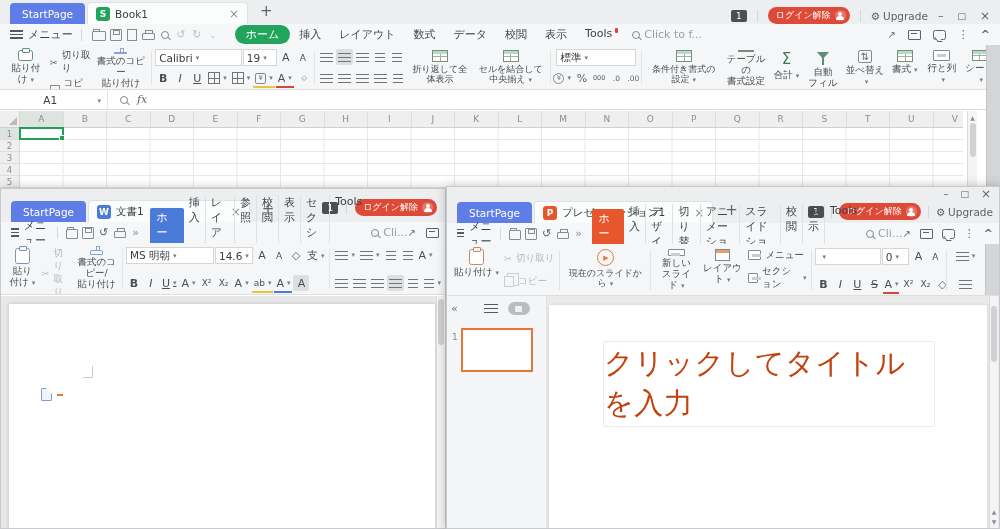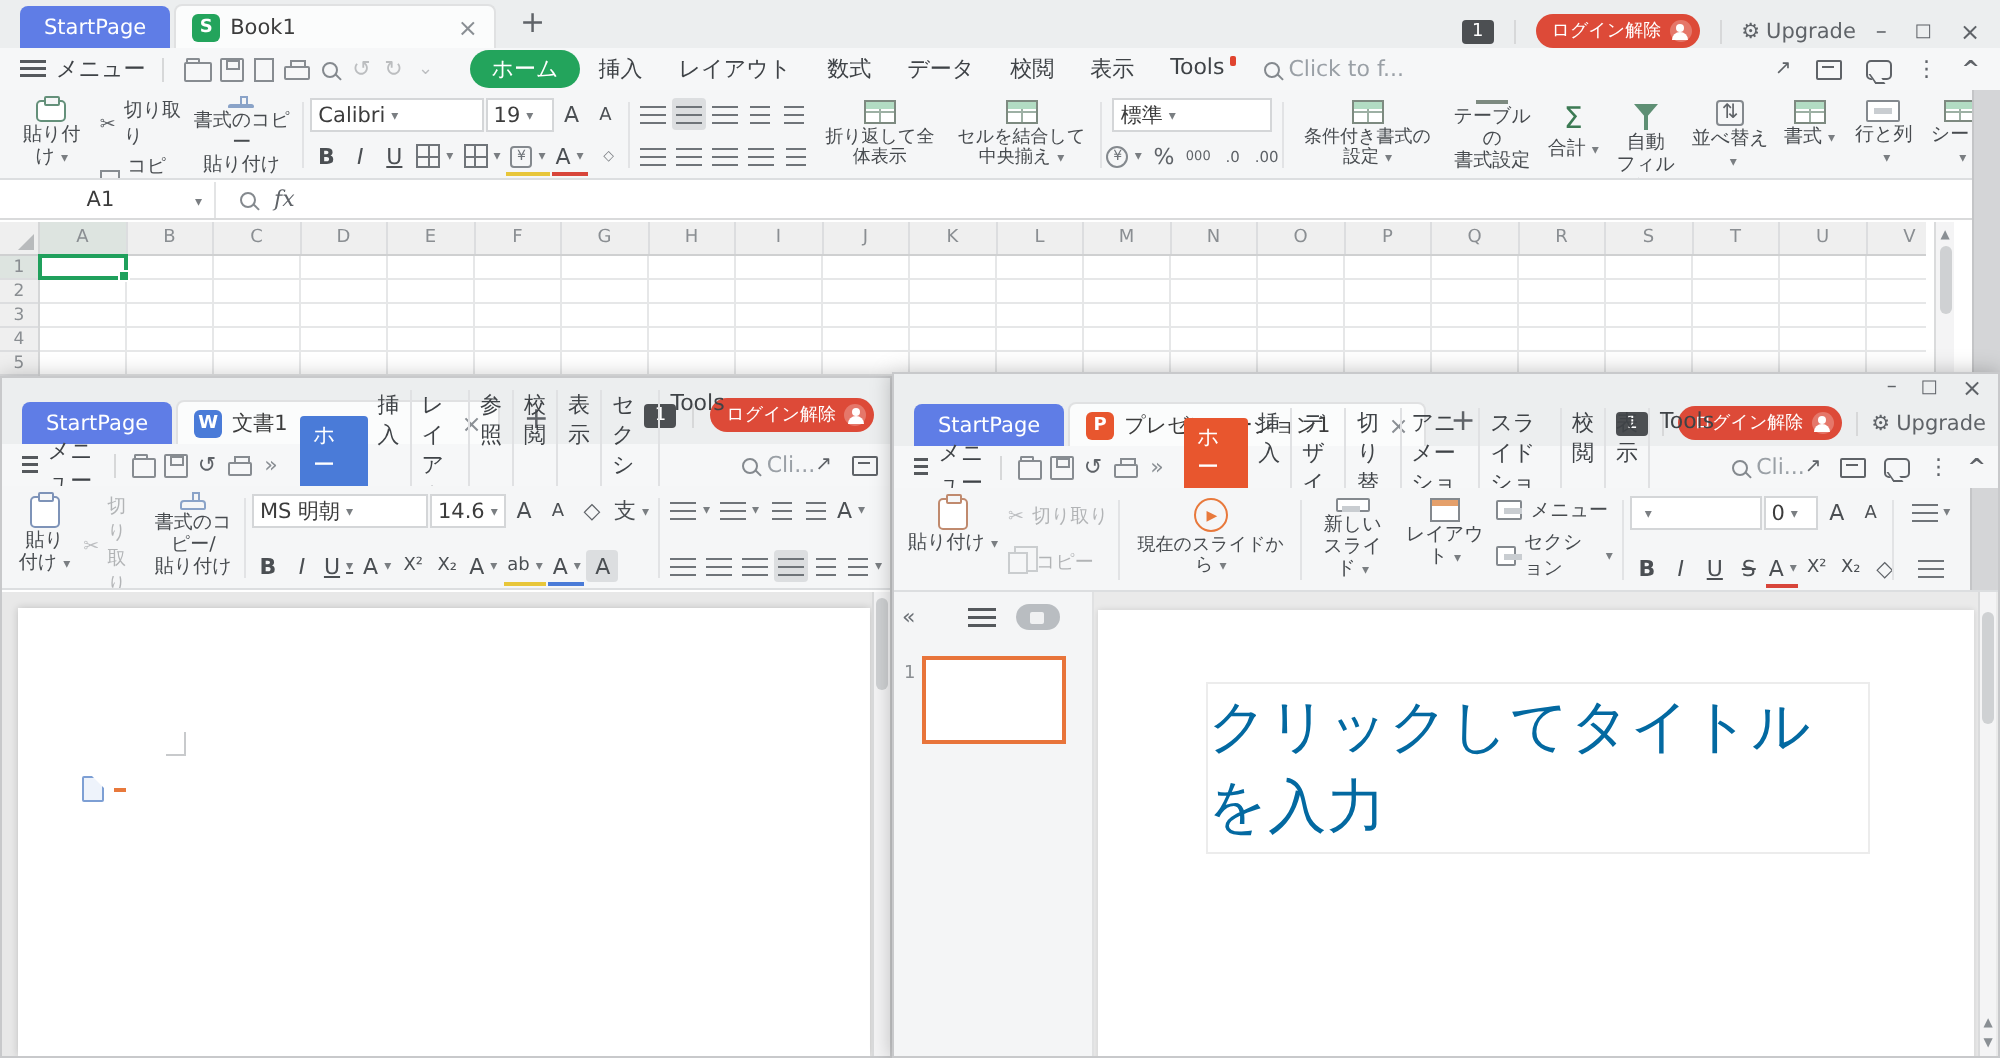--- a/index.html
+++ b/index.html
@@ -136,21 +136,21 @@
   .caretmark { position:absolute; width:6px; height:2px; background:#e8793c; }
 
   .ppanel { position:absolute; background:#f4f5f6; border-right:1px solid #e0e1e2; }
   .ptoggle { width:22px; height:13px; border-radius:7px; background:#b9bdc1; display:flex; align-items:center; justify-content:center; }
   .ptoggle::after { content:""; width:7px; height:6px; background:#f0f1f2; border-radius:1px; }
   .outlic { width:14px; height:10px; background:repeating-linear-gradient(to bottom,#55595d 0 1.5px,rgba(0,0,0,0) 1.5px 4px); }
   .thumb1 { position:absolute; background:#fff; border:2px solid #e8743a; }
   .slidearea { position:absolute; background:#eaeaea; overflow:hidden; }
   .slide { position:absolute; background:#fff; box-shadow:0 0 3px rgba(0,0,0,.12); }
   .ph { position:absolute; border:1px solid #ececec; display:flex; justify-content:center; }
-  .ph-title { align-items:flex-end; font-size:29px; color:#0369a1; letter-spacing:.5px; }
+  .ph-title { align-items:flex-end; font-size:29px; color:#c2410c; letter-spacing:.5px; }
   .ph-sub { align-items:flex-start; font-size:11.5px; color:#222; }
 
   .tbtxt { font-size:10.5px; }
   .lbl9 { font-size:9px; color:#55595d; }
 </style>
 </head>
 <body>
 
 <div id="stage">
 

